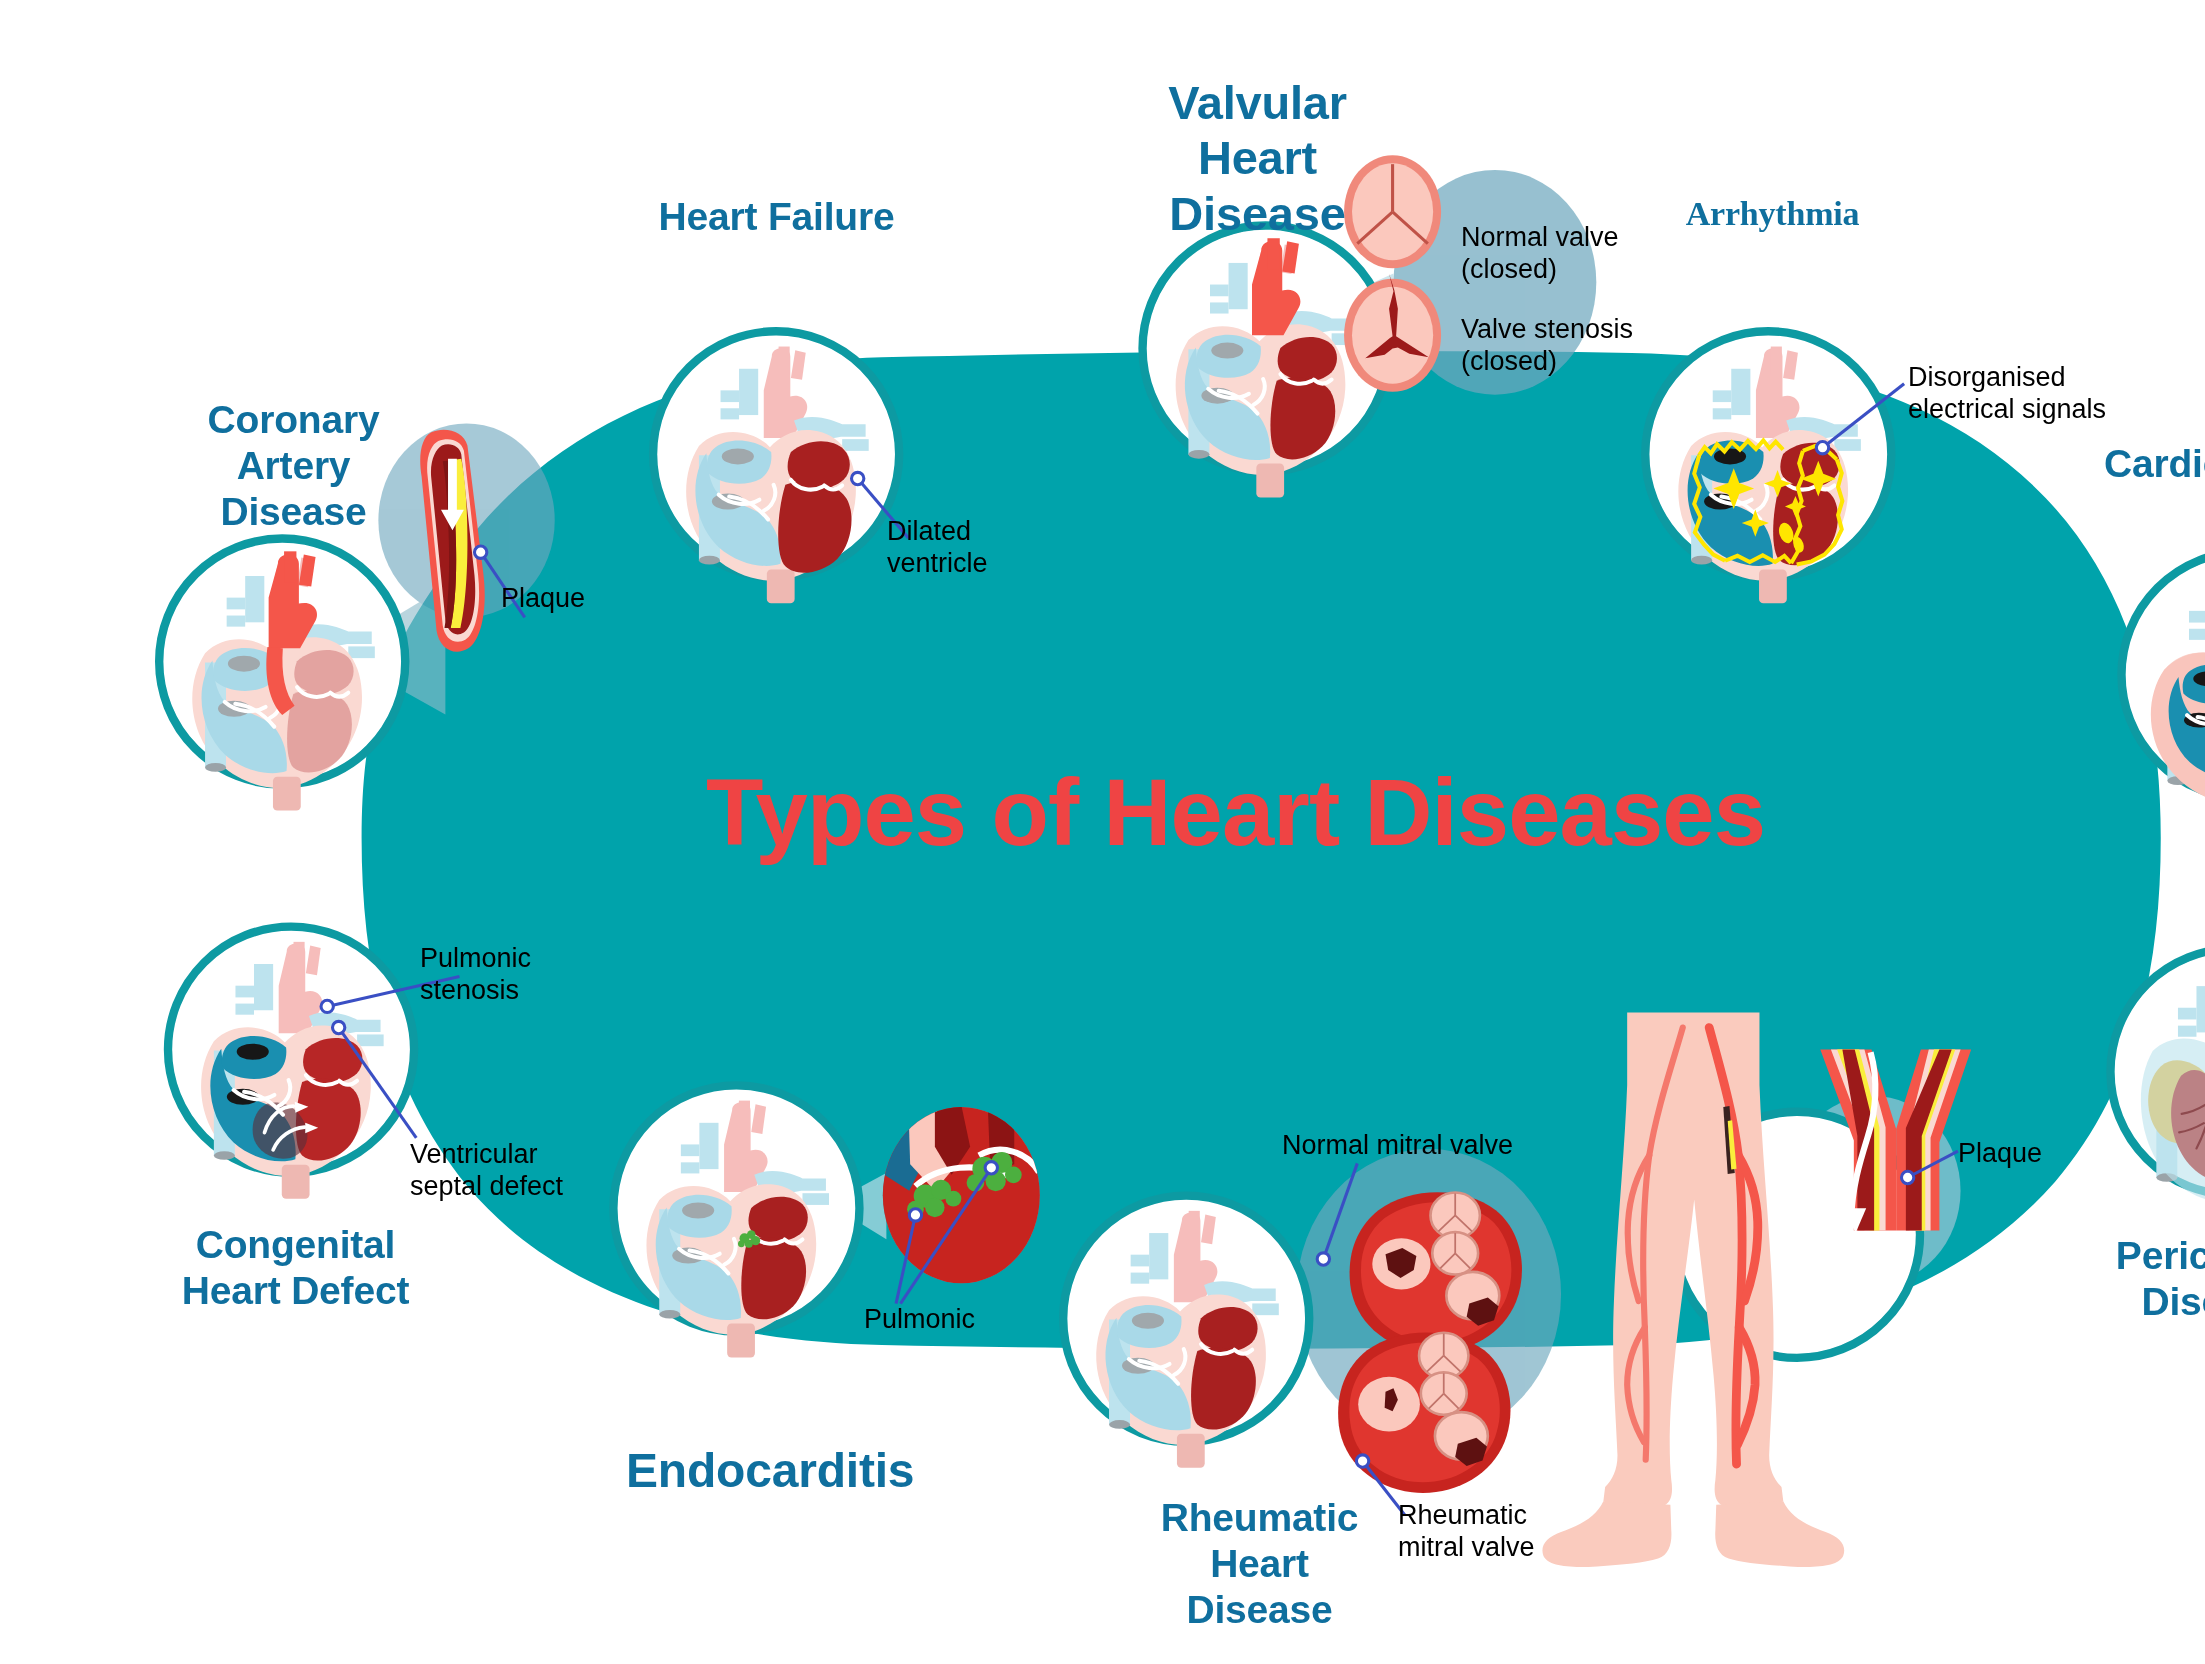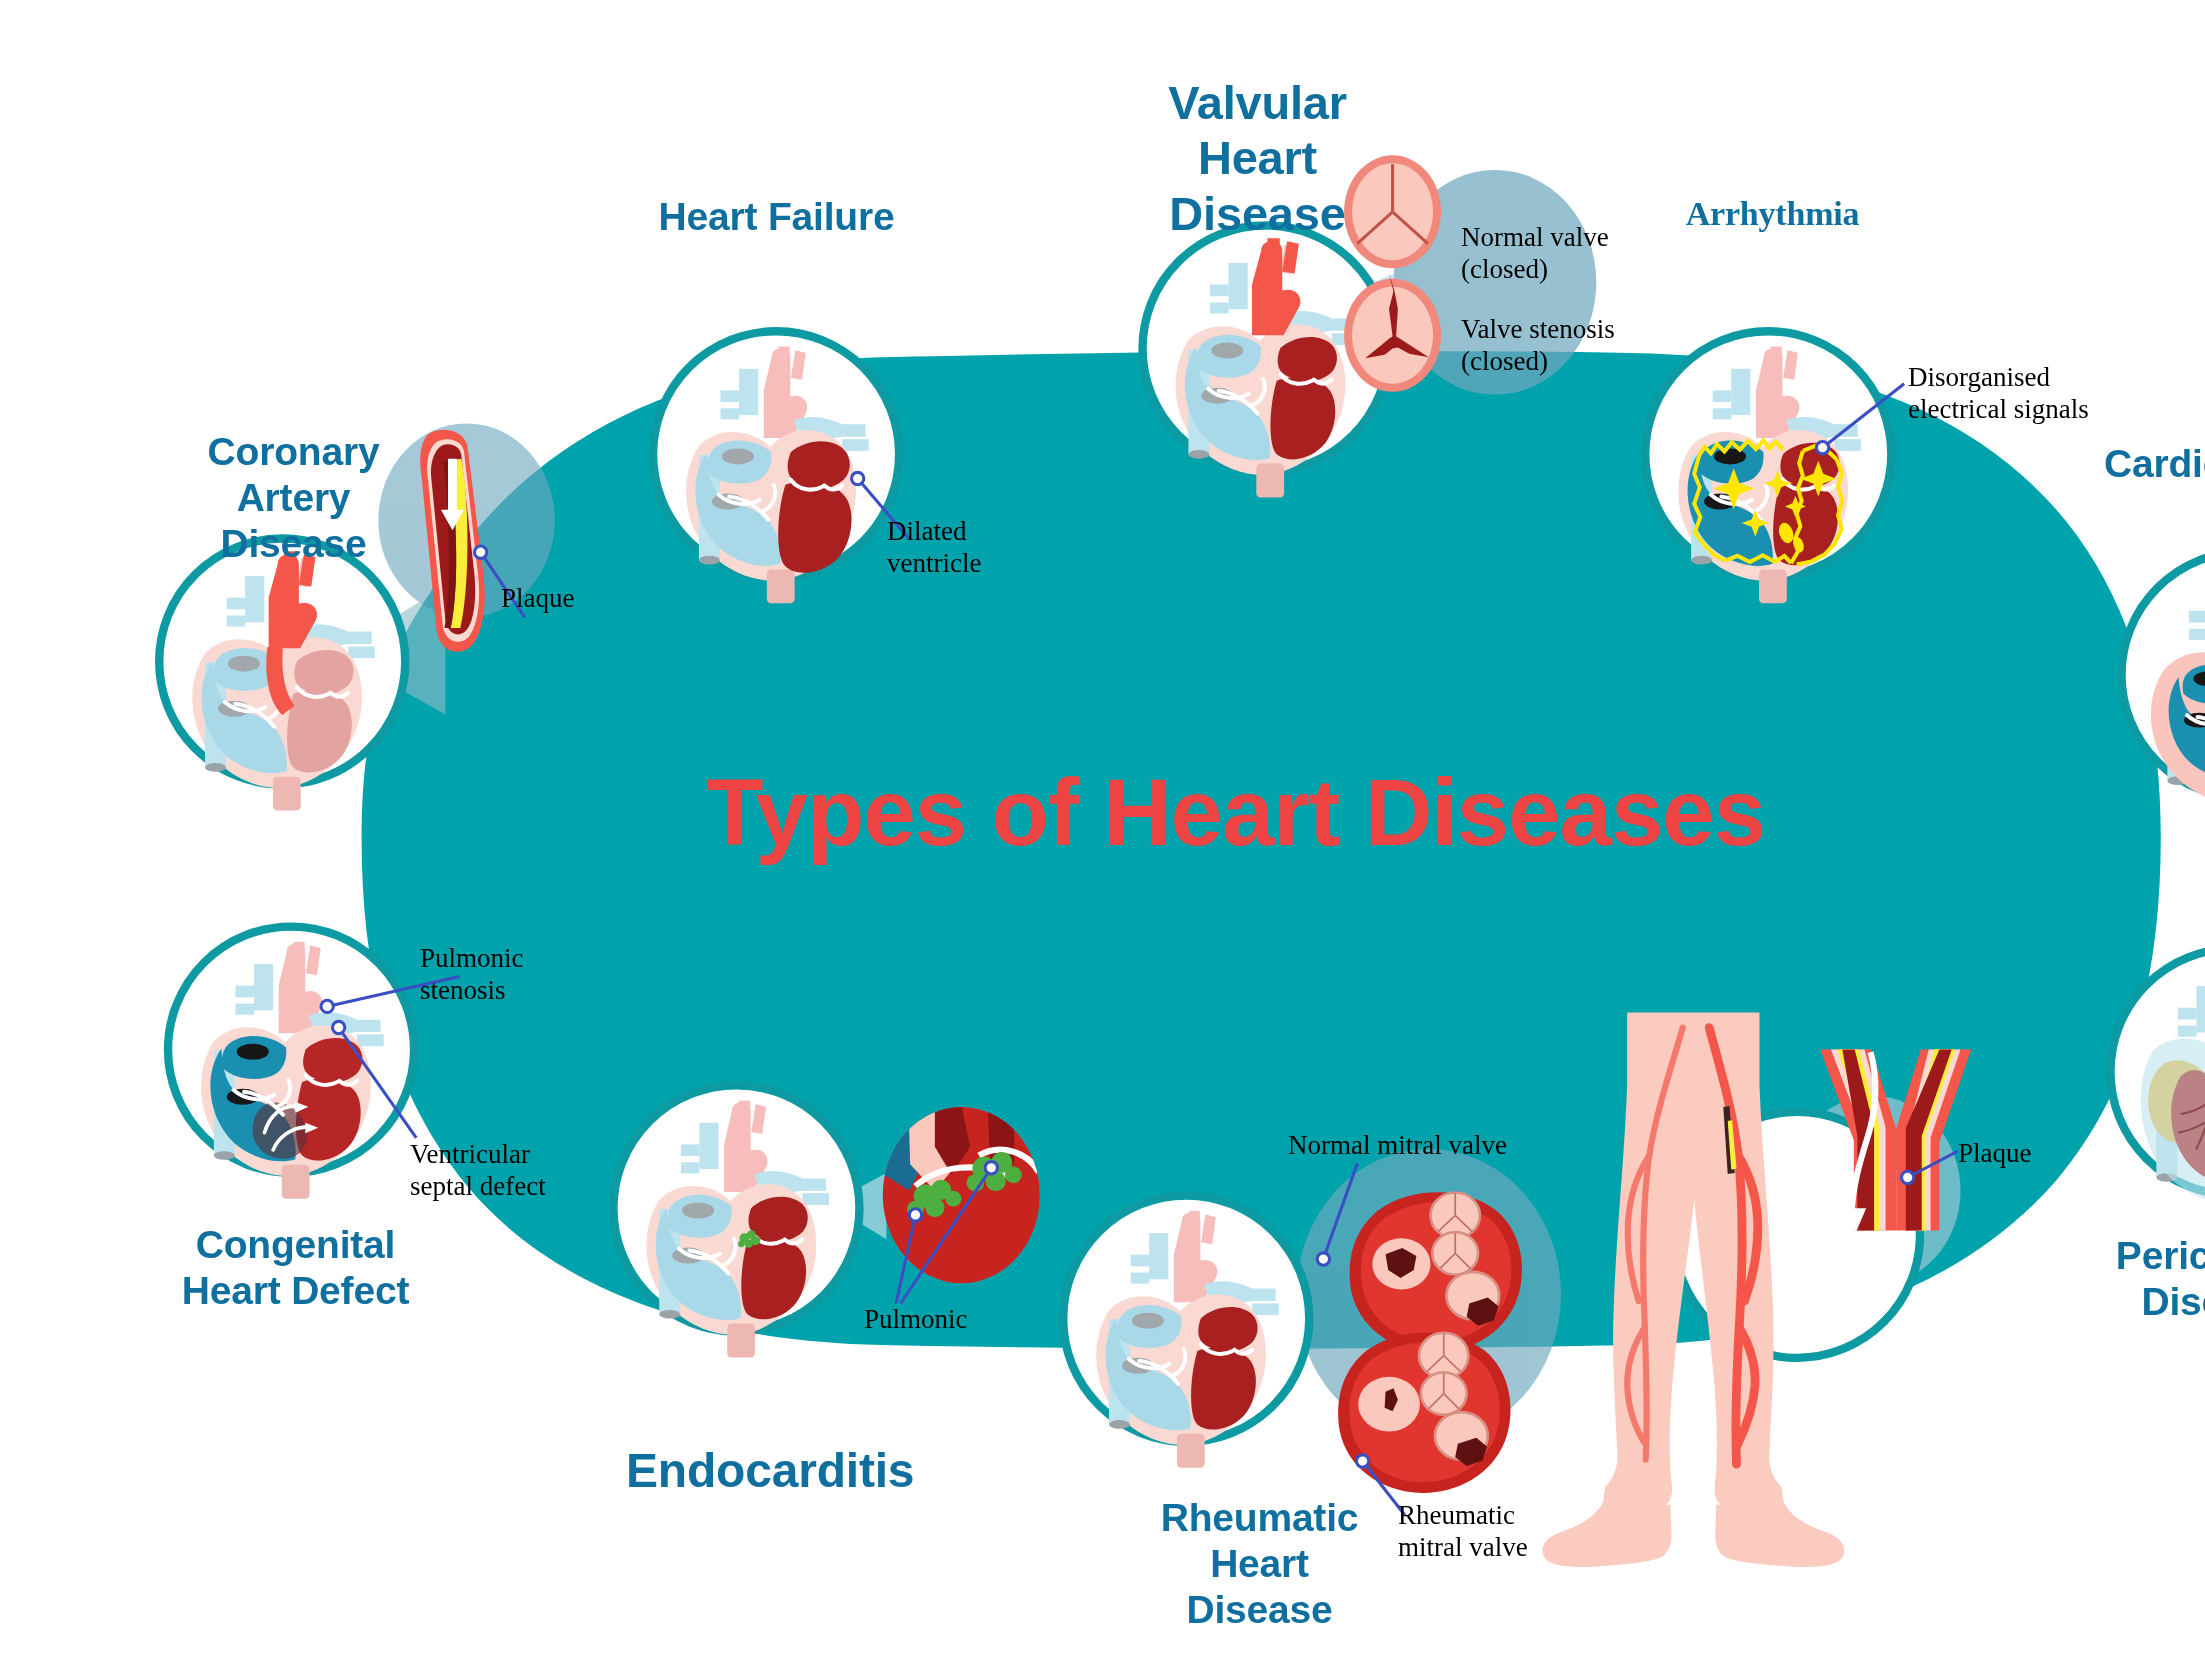--- a/index.html
+++ b/index.html
@@ -24,21 +24,21 @@
     font-weight: bold;
     font-family: "Liberation Sans", sans-serif;
     text-align: center;
     line-height: 1.18;
     white-space: pre-line;
     letter-spacing: -0.2px;
   }
   .callout {
     position: absolute;
     color: #000000;
-    font-family: Liberation Serif, serif;
+    font-family: Liberation Sans, sans-serif;
     font-weight: normal;
     line-height: 1.2;
     white-space: pre-line;
   }
   .callout.ctr { text-align: center; }
   .callout.lft { text-align: left; }
   .main-title {
     position: absolute;
     color: #ef4444;
     font-weight: bold;
@@ -612,21 +612,21 @@
       <line x1="742" y1="2282" x2="1042" y2="2214"></line>
       <circle cx="742" cy="2282" r="14" fill="#FFFFFF" stroke="#3A4FC4" stroke-width="7"></circle>
 
       <line x1="768" y1="2330" x2="944" y2="2580"></line>
       <circle cx="768" cy="2330" r="14" fill="#FFFFFF" stroke="#3A4FC4" stroke-width="7"></circle>
     </g>
   </svg>
 
   <div class="main-title" style="left:706px; top:759px; font-size:94px;">Types of Heart Diseases</div>
 
-  <div class="node-title" style="left:170px; top:397px; width:247px; font-size:39px;margin-top:32px;">Coronary Artery
+  <div class="node-title" style="left:170px; top:397px; width:247px; font-size:39px;">Coronary Artery
 Disease</div>
   <div class="node-title" style="left:653px; top:194px; width:247px; font-size:39px;">Heart Failure</div>
   <div class="node-title" style="left:1134px; top:75px; width:247px; font-size:47px;">Valvular Heart
 Disease</div>
   <div class="node-title" style="left:1658px; top:194px; width:229px; font-size:34px;font-family:Liberation Serif, serif;">Arrhythmia</div>
   <div class="node-title" style="left:2104px; top:441px; width:273px; font-size:39px;">Cardiomyopathy</div>
   <div class="node-title" style="left:2060px; top:1233px; width:309px; font-size:39px;">Pericardial Disease</div>
   <div class="node-title" style="left:1136px; top:1495px; width:247px; font-size:39px;">Rheumatic
 Heart Disease</div>
   <div class="node-title" style="left:626px; top:1443px; width:229px; font-size:48px;">Endocarditis</div>

